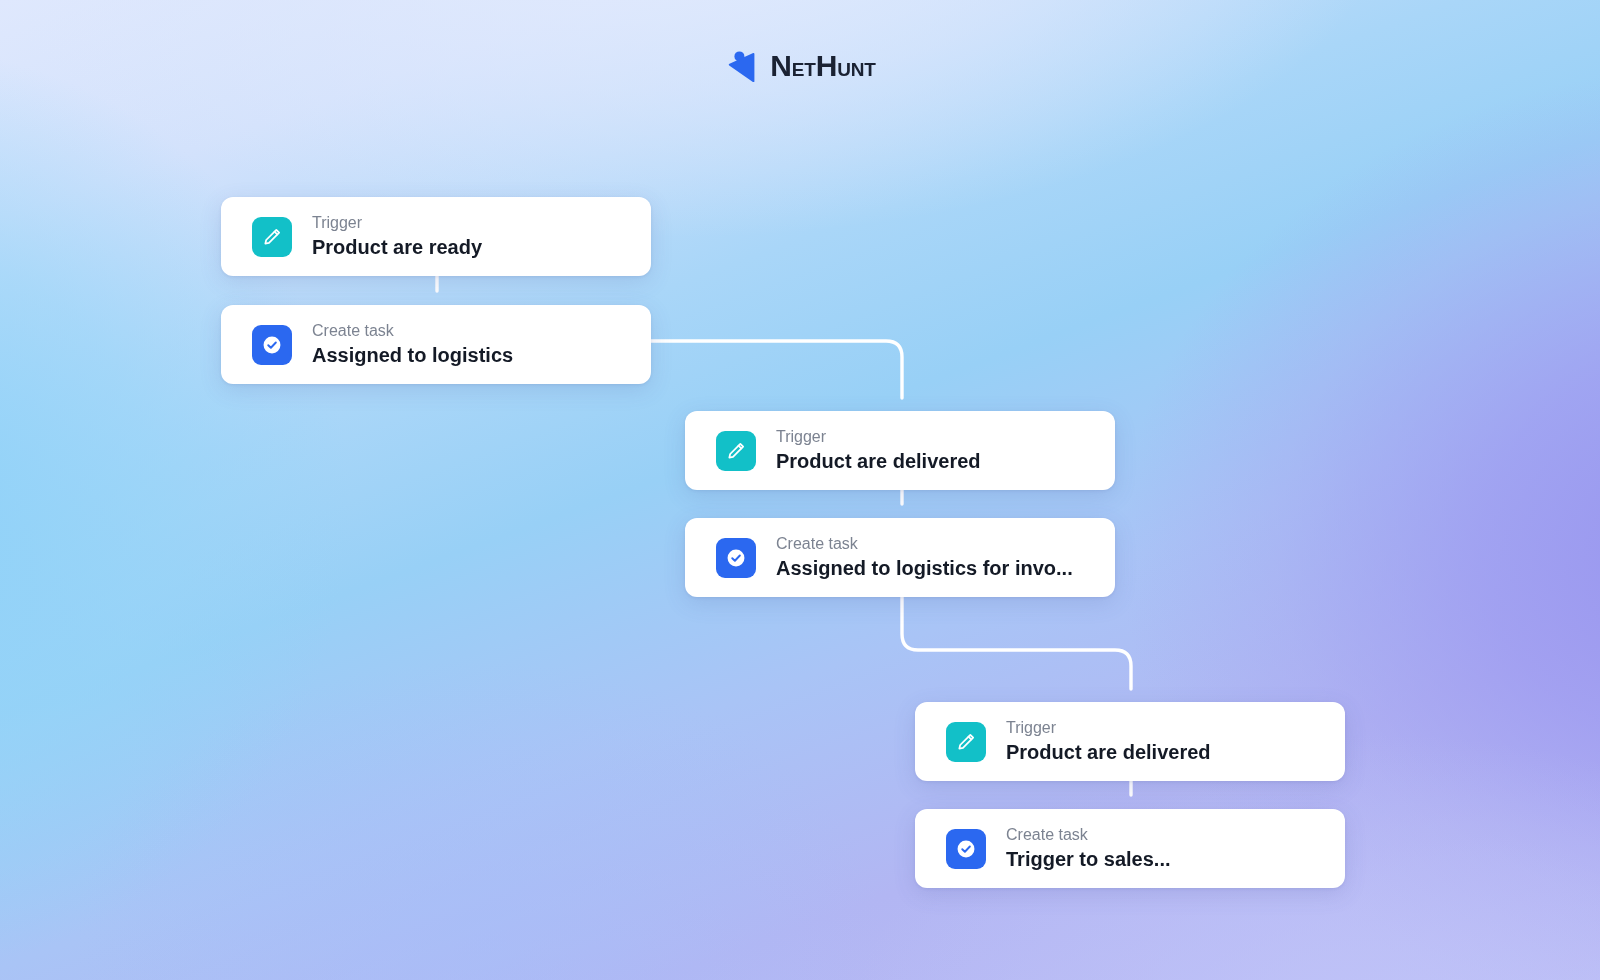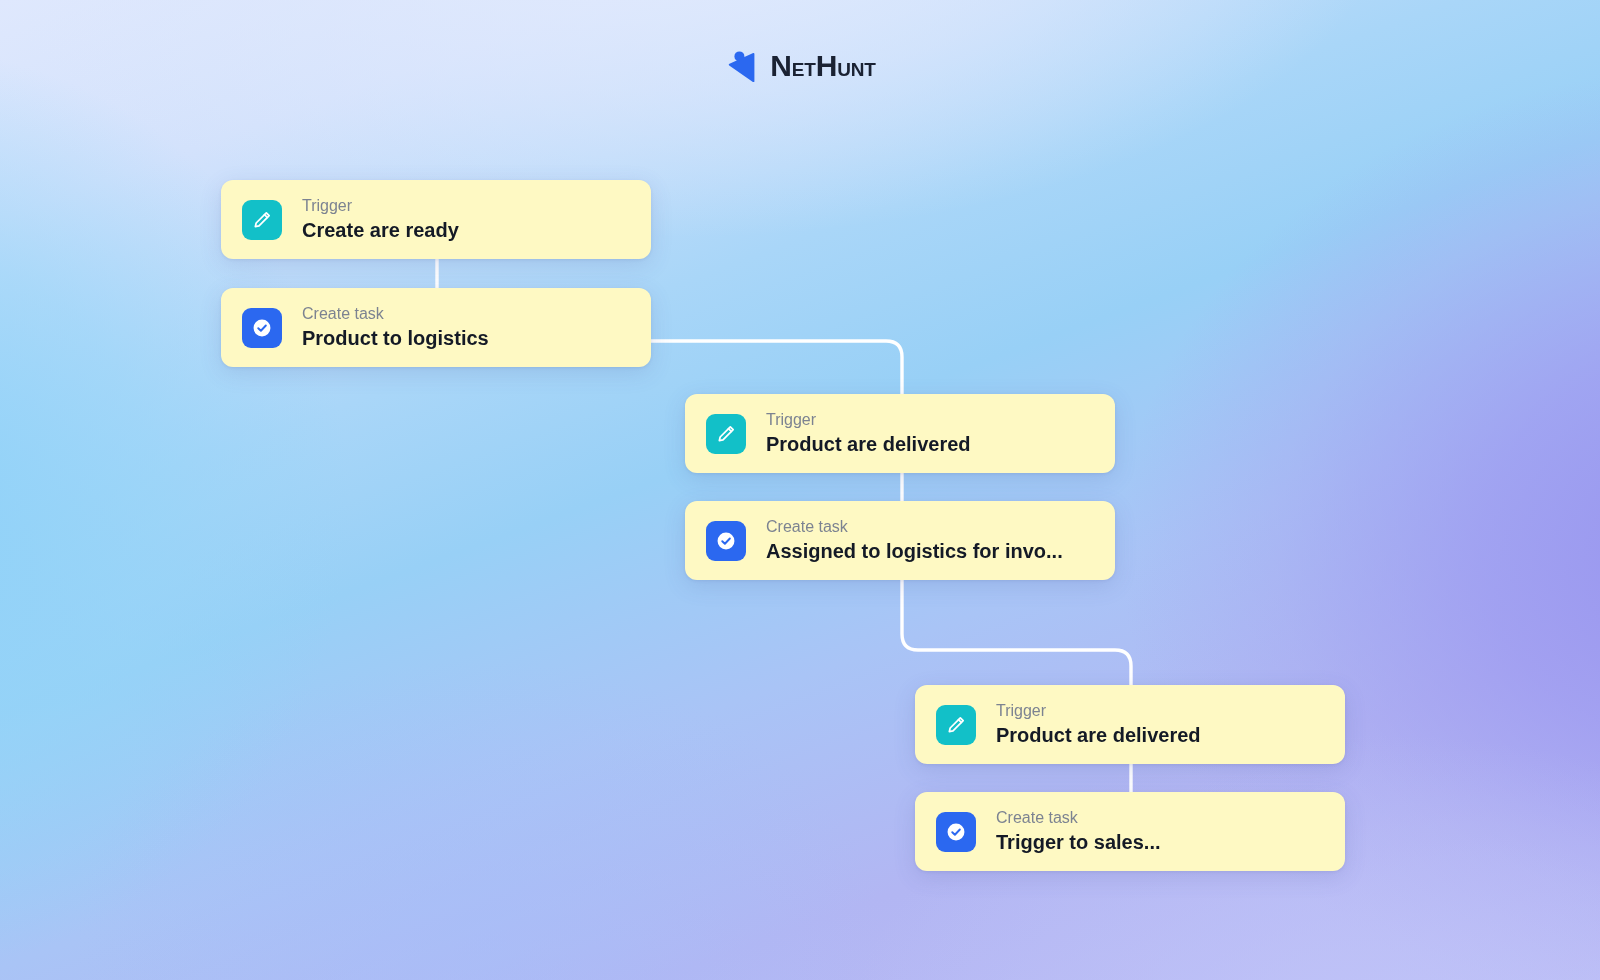--- a/index.html
+++ b/index.html
@@ -35,25 +35,26 @@
   }
   #logo-text .cap { font-size:30px; }
   #logo-text .sc  { font-size:19px; }
 
   
   #connectors { position:absolute; inset:0; z-index:2; pointer-events:none; }
 
   
   .card {
     position:absolute; z-index:3;
-    background:#fef9c3;
+    background:#ffffff;
     border-radius:12px;
     display:flex; align-items:center;
-    padding:0 21px;
+    padding:0 31px;
     box-shadow:0 6px 22px rgba(74,86,160,0.16), 0 1px 3px rgba(60,70,130,0.10);
+    margin-top:17px;
   }
   .card-icon {
     width:40px; height:40px; flex:0 0 40px;
     border-radius:9px;
     display:flex; align-items:center; justify-content:center;
     margin-right:20px;
   }
   .card-icon svg { display:block; }
   .icon-trigger { background:#12c0c8; }
   .icon-task    { background:#2b68f0; }
@@ -104,34 +105,34 @@
 
 <div class="card" style="left:221px; top:180px; width:430px; height:79px;">
   <div class="card-icon icon-trigger">
     <svg width="20" height="20" viewBox="0 0 24 24" fill="none" stroke="#ffffff" stroke-width="2.1" stroke-linecap="round" stroke-linejoin="round">
       <path d="M17.2 3.4 L20.6 6.8 L8.4 19 L4 20 L5 15.6 Z"></path>
       <path d="M15.0 5.6 L18.4 9.0"></path>
     </svg>
   </div>
   <div class="card-text">
     <span class="card-kind">Trigger</span>
-    <span class="card-title">Create are ready</span>
+    <span class="card-title">Product are ready</span>
   </div>
 </div>
 
 <div class="card" style="left:221px; top:288px; width:430px; height:79px;">
   <div class="card-icon icon-task">
     <svg width="22" height="22" viewBox="0 0 24 24">
       <circle cx="12" cy="12" r="9.2" fill="#ffffff"></circle>
       <path d="M7.9 12.2 L10.8 15.0 L16.2 9.3" fill="none" stroke="#2b68f0" stroke-width="2.1" stroke-linecap="round" stroke-linejoin="round"></path>
     </svg>
   </div>
   <div class="card-text">
     <span class="card-kind">Create task</span>
-    <span class="card-title">Product to logistics</span>
+    <span class="card-title">Assigned to logistics</span>
   </div>
 </div>
 
 <div class="card" style="left:685px; top:394px; width:430px; height:79px;">
   <div class="card-icon icon-trigger">
     <svg width="20" height="20" viewBox="0 0 24 24" fill="none" stroke="#ffffff" stroke-width="2.1" stroke-linecap="round" stroke-linejoin="round">
       <path d="M17.2 3.4 L20.6 6.8 L8.4 19 L4 20 L5 15.6 Z"></path>
       <path d="M15.0 5.6 L18.4 9.0"></path>
     </svg>
   </div>

